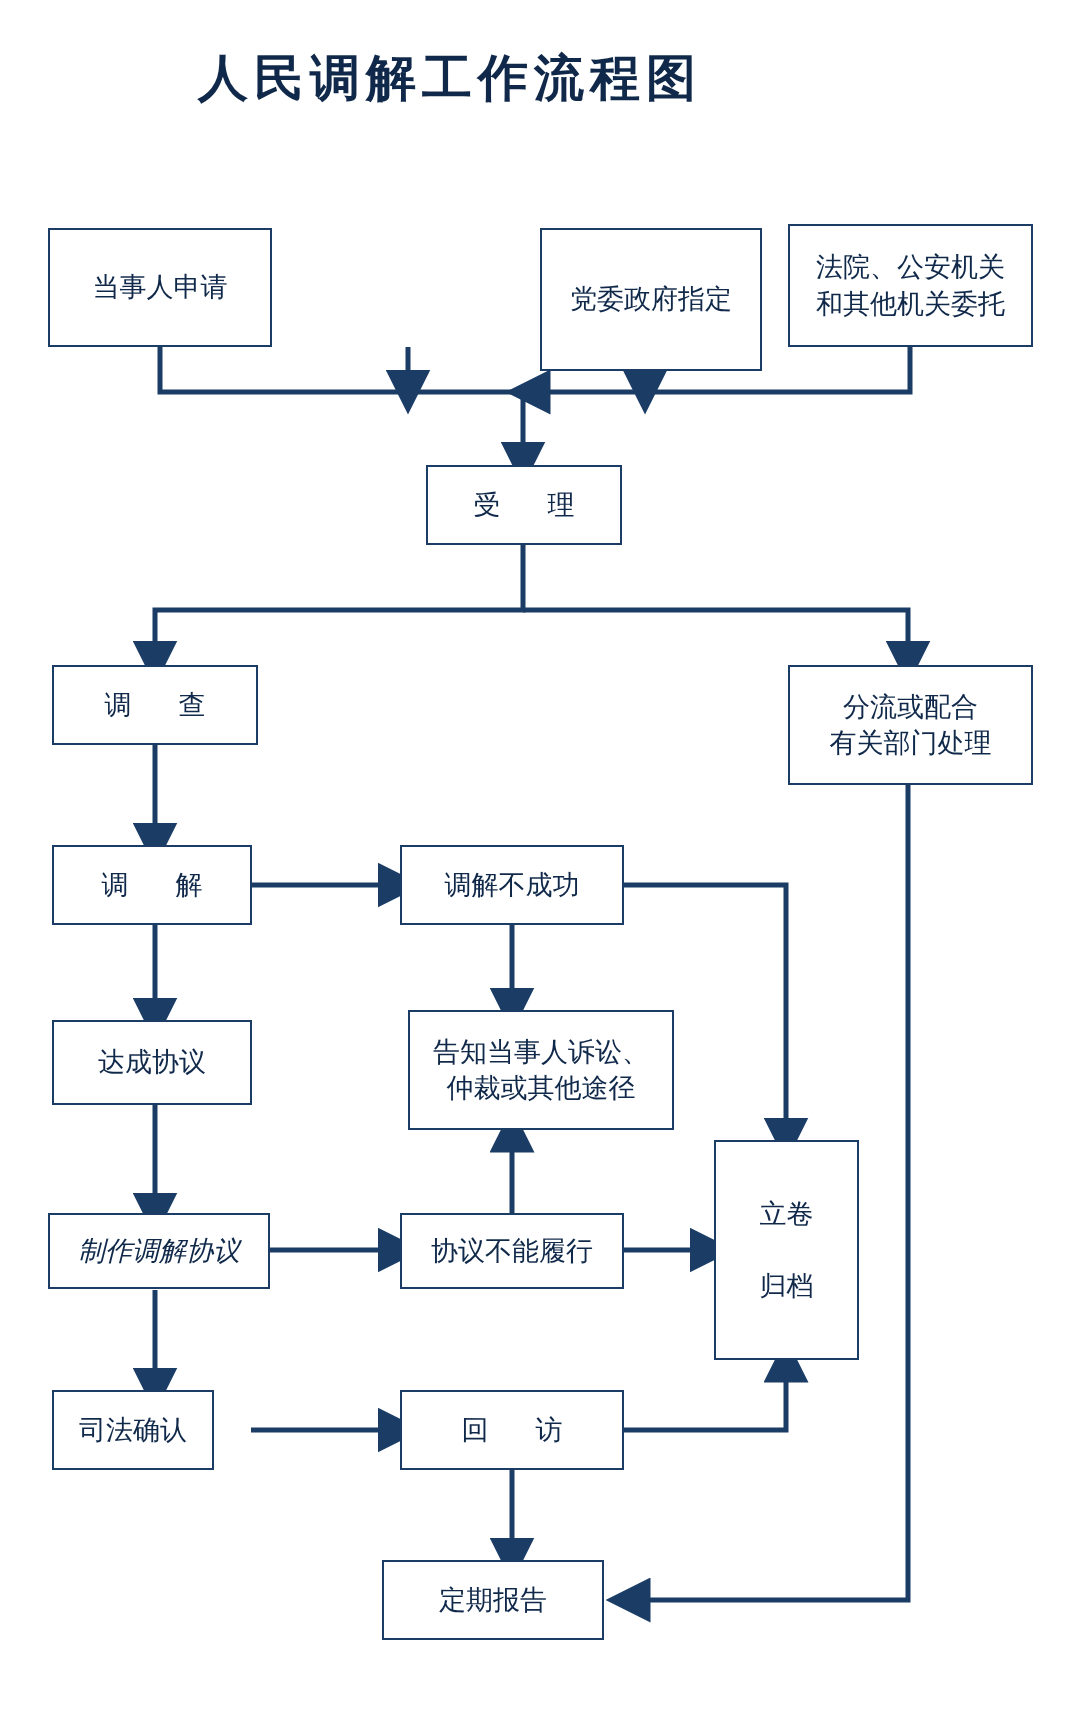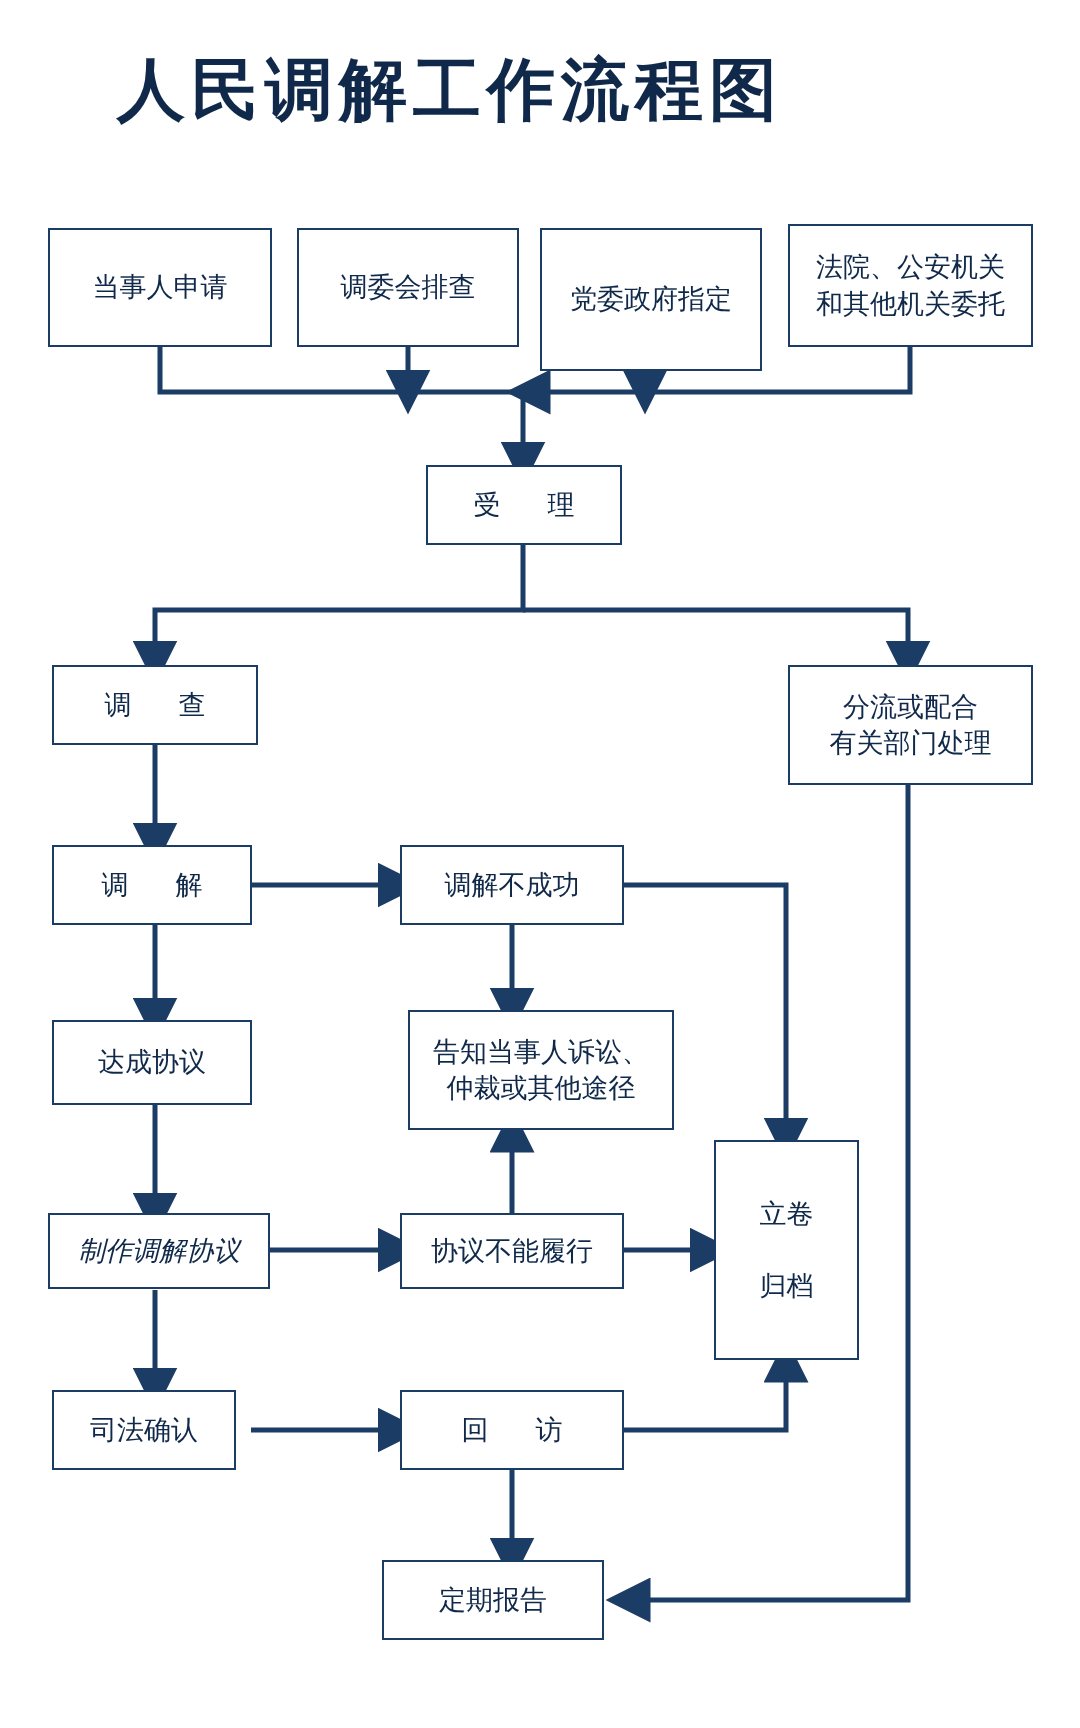--- a/index.html
+++ b/index.html
@@ -27,21 +27,21 @@
     width: 1080px;
     height: 1728px;
     pointer-events: none;
   }
   .title {
     position: absolute;
     left: 0;
     top: 45px;
     width: 900px;
     text-align: center;
-    font-size: 68px;
+    font-size: 50px;
     font-weight: bold;
     letter-spacing: 6px;
     color: #10294a;
     font-family: "Liberation Serif", "DejaVu Serif", serif;
   }
   .node {
     position: absolute;
     box-sizing: border-box;
     border: 2px solid #1b3c64;
     background: #ffffff;
@@ -110,23 +110,20 @@
 
       <path d="M512,1470 L512,1560"></path>
 
       <path d="M908,785 L908,1600 L628,1600"></path>
     </g>
   </svg>
 
   <div class="node" style="left:48px; top:228px; width:224px; height:119px;">
     <span class="label">当事人申请</span>
   </div>
-  <div class="node" style="left:297px; top:228px; width:222px; height:119px;">
-    <span class="label">调委会排查</span>
-  </div>
   <div class="node" style="left:540px; top:228px; width:222px; height:143px;">
     <span class="label">党委政府指定</span>
   </div>
   <div class="node" style="left:788px; top:224px; width:245px; height:123px;">
     <span class="label">法院、公安机关
 和其他机关委托</span>
   </div>
 
   <div class="node sp2" style="left:426px; top:465px; width:196px; height:80px;">
     <span class="label">受　理</span>
@@ -160,21 +157,21 @@
   </div>
   <div class="node" style="left:400px; top:1213px; width:224px; height:76px;">
     <span class="label">协议不能履行</span>
   </div>
   <div class="node" style="left:714px; top:1140px; width:145px; height:220px;">
     <span class="label">立卷
 
 归档</span>
   </div>
 
-  <div class="node" style="left:52px; top:1390px; width:184px; height:80px;">
+  <div class="node" style="left:52px; top:1390px; width:162px; height:80px;">
     <span class="label">司法确认</span>
   </div>
   <div class="node sp2" style="left:400px; top:1390px; width:224px; height:80px;">
     <span class="label">回　访</span>
   </div>
 
   <div class="node" style="left:382px; top:1560px; width:222px; height:80px;">
     <span class="label">定期报告</span>
   </div>
 

